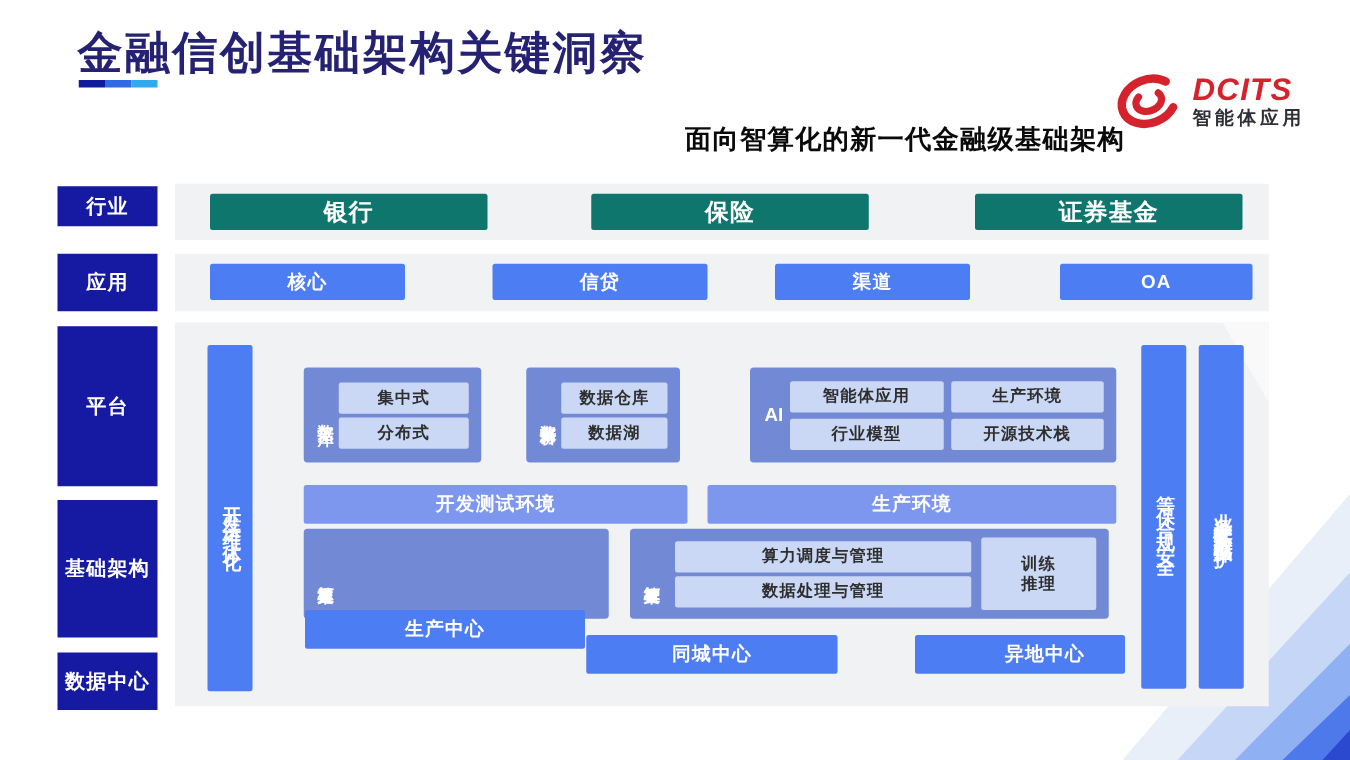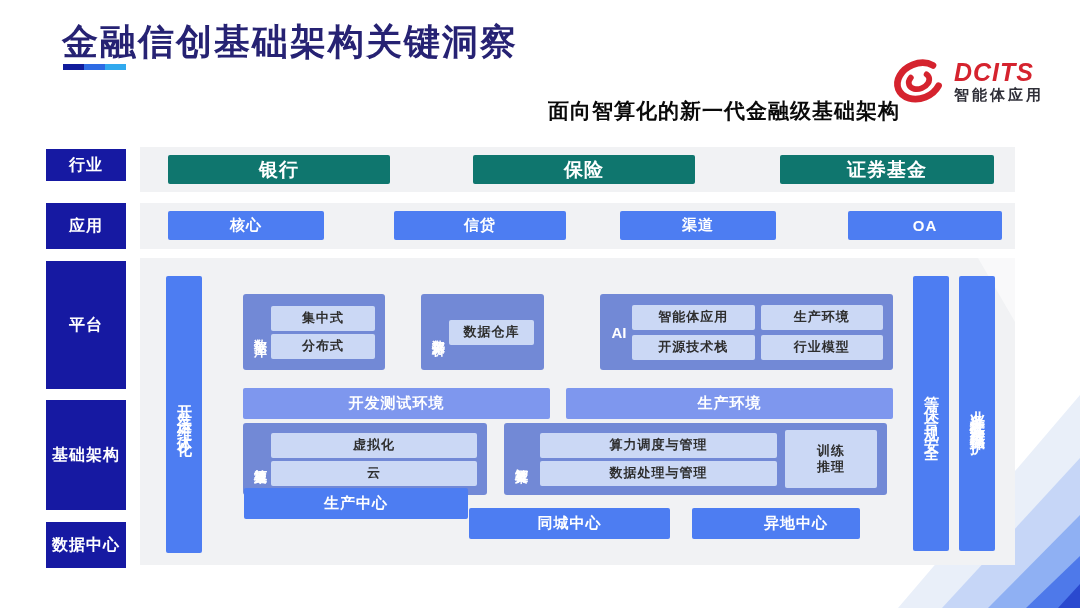--- a/index.html
+++ b/index.html
@@ -145,49 +145,46 @@
   <div class="gcol">
     <div class="litem">集中式</div>
     <div class="litem">分布式</div>
   </div>
 </div>
 
 <div class="abs group" style="left:421px;top:294px;width:123px;height:76px;align-items:center;">
   <div class="vlabel" style="letter-spacing:1px;">数据分析</div>
   <div class="gcol">
     <div class="litem">数据仓库</div>
+    <div class="litem">数据湖</div>
   </div>
 </div>
 
 <div class="abs group" style="left:600px;top:294px;width:293px;height:76px;">
   <div class="hlabel">AI</div>
   <div class="ggrid">
     <div class="litem">智能体应用</div>
     <div class="litem">生产环境</div>
+    <div class="litem">行业模型</div>
     <div class="litem">开源技术栈</div>
-    <div class="litem">行业模型</div>
   </div>
 </div>
 
 <div class="abs envbar" style="left:243px;top:388px;width:307px;height:31px;">开发测试环境</div>
 <div class="abs envbar" style="left:566px;top:388px;width:327px;height:31px;">生产环境</div>
 
 <div class="abs group" style="left:243px;top:423px;width:244px;height:72px;">
   <div class="vlabel" style="letter-spacing:0;">通算框架</div>
-  <div class="gcol">
-    <div class="litem">虚拟化</div>
-    <div class="litem">云</div>
-  </div>
 </div>
 
 <div class="abs group" style="left:504px;top:423px;width:383px;height:72px;gap:8px;">
   <div class="vlabel" style="letter-spacing:0;">智算框架</div>
   <div class="gcol">
     <div class="litem">算力调度与管理</div>
     <div class="litem">数据处理与管理</div>
   </div>
   <div class="litem tall">训练
 推理</div>
 </div>
 
 <div class="abs btn btn-center" style="left:244px;top:488px;width:224px;height:31px;">生产中心</div>
 <div class="abs btn btn-center" style="left:469px;top:508px;width:201px;height:31px;">同城中心</div>
-<div class="abs btn btn-center" style="left:692px;top:508px;width:168px;height:31px;padding-left:40px;">异地中心</div>
+<div class="abs btn btn-center" style="left:732px;top:508px;width:168px;height:31px;padding-left:40px;">异地中心</div>
 
 </body></html>

